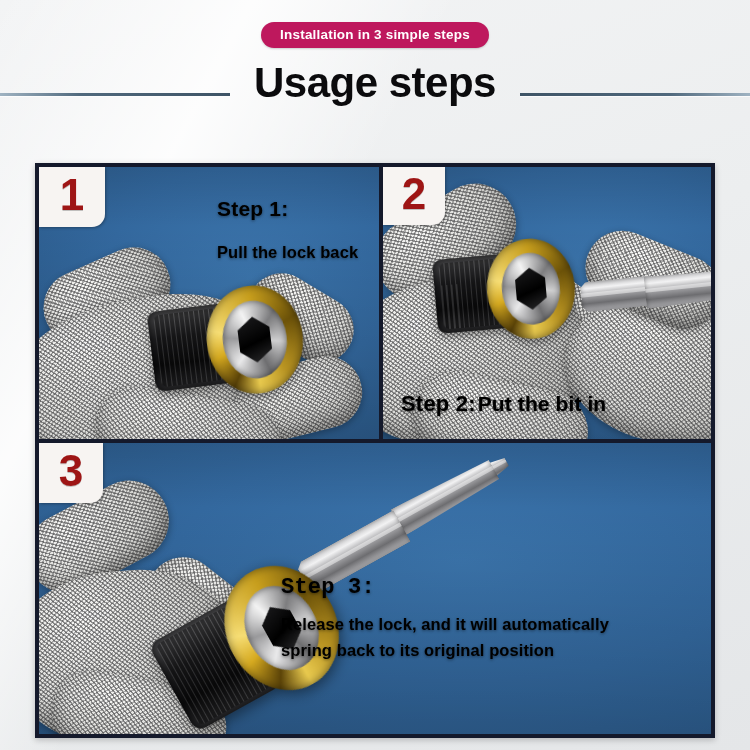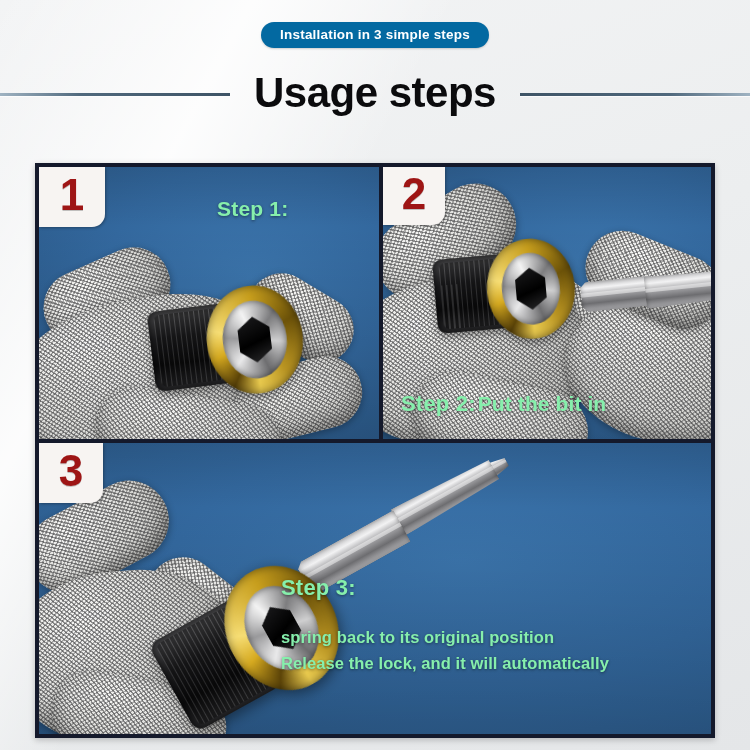--- a/index.html
+++ b/index.html
@@ -18,37 +18,37 @@
       linear-gradient(118deg, rgba(255,255,255,0) 0%, rgba(255,255,255,.85) 22%, rgba(255,255,255,0) 40%),
       linear-gradient(160deg, #f3f4f5 0%, #eceeef 45%, #e4e6e8 100%);
     pointer-events:none;
   }
 
   
   .header { position:relative; z-index:3; }
 
   .pill-wrap { display:flex; justify-content:center; padding-top:22px; }
   .pill {
-    background:#0369a1;
+    background:#be185d;
     color:#ffffff;
     font-size:13.5px;
     font-weight:bold;
     letter-spacing:.2px;
     padding:5px 19px 6px;
     border-radius:14px;
     white-space:nowrap;
     box-shadow:0 1px 2px rgba(0,0,0,.18);
   }
 
   .title-row {
     position:relative;
     height:62px;
     margin-top:14px;
     display:flex;
-    align-items:center;
+    align-items:flex-start;
     justify-content:center;
   }
   .rule {
     position:absolute;
     top:50%;
     height:3px;
     background:linear-gradient(90deg,#9fb3c2 0%,#50697d 35%,#3e5466 100%);
     box-shadow:0 1px 0 rgba(255,255,255,.75);
   }
   .rule.left  { left:0;  width:230px; }
@@ -119,36 +119,36 @@
     transform:translateY(-2px);
     text-shadow:0 1px 0 rgba(0,0,0,.22);
   }
   .p2 .num-badge { width:62px; height:58px; }
   .p3 .num-badge { width:64px; height:60px; }
 
   
   .cap {
     position:absolute;
     z-index:5;
-    color:#86efac;
+    color:#000000;
     font-weight:bold;
     text-shadow:0 1px 3px rgba(0,0,0,.45);
   }
   .cap .big   { font-size:21px; letter-spacing:.2px; display:block; }
   .cap .small { font-size:16.5px; letter-spacing:.1px; display:block; }
 
   .cap-1 { left:178px; top:30px; }
   .cap-1 .big   { margin-bottom:22px; }
 
   .cap-2 { left:18px; bottom:22px; display:flex; align-items:baseline; gap:2px; }
   .cap-2 .big   { font-size:22px; }
   .cap-2 .small { font-size:21px; }
 
   .cap-3 { left:242px; top:132px; }
-  .cap-3 .big   { font-size:22px; margin-bottom:24px; }
+  .cap-3 .big   { font-size:22px; margin-bottom:12px;font-family:Liberation Mono, monospace; }
   .cap-3 .small { font-size:16.5px; line-height:1.55; }
 
   
   
   .glove {
     position:absolute;
     background:
       repeating-linear-gradient(42deg,  rgba(60,60,62,.55) 0 1.4px, rgba(255,255,255,0) 1.4px 3.4px),
       repeating-linear-gradient(-42deg, rgba(70,70,72,.42) 0 1.4px, rgba(255,255,255,0) 1.4px 3.4px),
       radial-gradient(ellipse at 34% 26%, #f4f4f2 0%, #d7d7d4 52%, #a9a9a6 100%);
@@ -287,20 +287,21 @@
 
     <div class="glove p1-fing-d"></div>
     <div class="glove p1-fing-b"></div>
 
     <div class="num-badge">
       <span>1</span>
     </div>
 
     <div class="cap cap-1">
       <span class="big">Step 1:</span>
+      <span class="small">Pull the lock back</span>
     </div>
   </div>
 
   <div class="panel p2">
     <div class="photo-bg"></div>
 
     <div class="glove p2-fing-a"></div>
     <div class="glove p2-fing-c"></div>
     <div class="glove p2-palm"></div>
 
@@ -352,18 +353,18 @@
     </div>
 
     <div class="glove p3-fing-b"></div>
 
     <div class="num-badge">
       <span>3</span>
     </div>
 
     <div class="cap cap-3">
       <span class="big">Step 3:</span>
+      <span class="small">Release the lock, and it will automatically</span>
       <span class="small">spring back to its original position</span>
-      <span class="small">Release the lock, and it will automatically</span>
     </div>
   </div>
 
 </div>
 
 </body></html>

